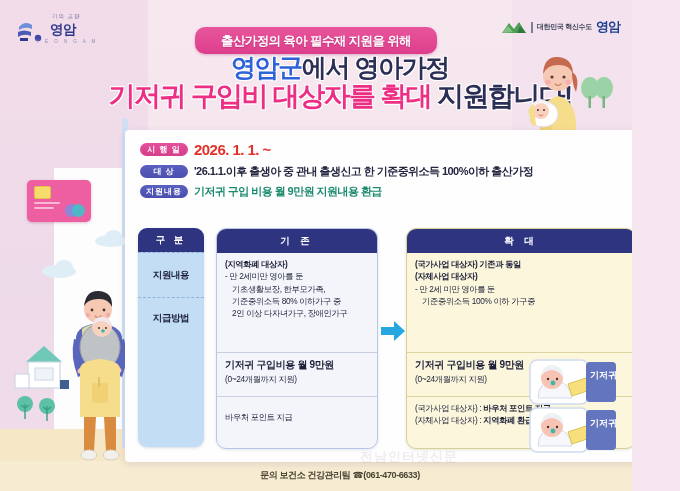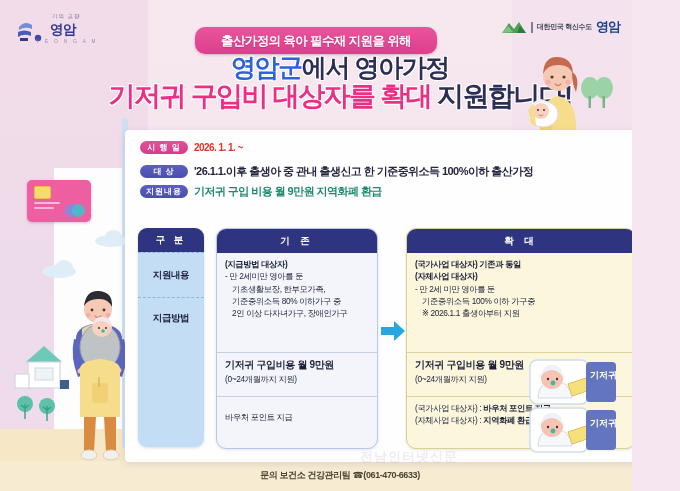--- a/index.html
+++ b/index.html
@@ -56,21 +56,21 @@
     background:#fefefe;border-radius:4px;box-shadow:0 2px 7px rgba(120,90,130,.16);}
 
   
   .inforow{position:absolute;display:flex;align-items:center;gap:6px;}
   .badge{border-radius:9px;color:#fff;font-size:8px;font-weight:bold;
     display:flex;align-items:center;justify-content:center;
     width:48px;height:13px;letter-spacing:1px;}
   .badge.pink{background:linear-gradient(180deg,#e4509a 0%,#d63d8a 100%);}
   .badge.blue{background:linear-gradient(180deg,#5b5fc0 0%,#4a4eae 100%);}
   .itxt{font-size:11px;font-weight:bold;color:#1f2340;letter-spacing:-0.55px;white-space:nowrap;}
-  .itxt.red{color:#e2322b;font-size:10px;}
+  .itxt.red{color:#e2322b;font-size:15px;}
   .itxt.green{color:#1a8a6d;}
   .itxt.norm{font-weight:bold;color:#23263f;}
 
   
   .tbl{position:absolute;left:138px;top:228px;width:500px;height:225px;}
 
   .col-gubun{position:absolute;left:0;top:0;width:66px;height:219px;
     background:#c3ddf5;border-radius:9px;box-shadow:0 1px 3px rgba(90,120,160,.25);overflow:hidden;}
   .col-gubun .hd{height:24px;background:#2f3480;color:#fff;font-size:9.5px;font-weight:bold;
     display:flex;align-items:center;justify-content:center;letter-spacing:3px;}
@@ -260,35 +260,35 @@
   <div class="inforow" style="left:140px;top:141px;">
     <div class="badge pink">시 행 일</div>
     <div class="itxt red">2026. 1. 1. ~</div>
   </div>
   <div class="inforow" style="left:140px;top:164px;">
     <div class="badge blue">대    상</div>
     <div class="itxt norm">'26.1.1.이후 출생아 중 관내 출생신고 한 기준중위소득 100%이하 출산가정</div>
   </div>
   <div class="inforow" style="left:140px;top:184px;">
     <div class="badge blue">지원내용</div>
-    <div class="itxt green">기저귀 구입 비용 월 9만원 지역화폐 환급</div>
+    <div class="itxt green">기저귀 구입 비용 월 9만원 지원내용 환급</div>
   </div>
 
   <div class="tbl">
 
     <div class="col-gubun">
       <div class="hd">구 분</div>
       <div class="g-cell r2">지원내용</div>
       <div class="g-cell r3">지급방법</div>
     </div>
 
     <div class="col-old">
       <div class="hd">기 존</div>
       <div class="cell c1">
-        <span class="ttl">(지급방법 대상자)</span>
+        <span class="ttl">(지역화폐 대상자)</span>
         <span>- 만 2세미만 영아를 둔</span>
         <span class="ind">기초생활보장, 한부모가족,</span>
         <span class="ind">기준중위소득 80% 이하가구 중</span>
         <span class="ind">2인 이상 다자녀가구, 장애인가구</span>
       </div>
       <div class="cell c2">
         <span class="big">기저귀 구입비용 월 9만원</span><br>
         <span>(0~24개월까지 지원)</span>
       </div>
       <div class="cell c3">
@@ -300,21 +300,20 @@
       <path d="M0 7 L13 7 L13 1 L24 11 L13 21 L13 15 L0 15 Z" fill="#27a7e0"></path>
     </svg>
 
     <div class="col-new">
       <div class="hd">확 대</div>
       <div class="cell c1">
         <span class="ttl">(국가사업 대상자) 기존과 동일</span>
         <span class="ttl">(자체사업 대상자)</span>
         <span>- 만 2세 미만 영아를 둔</span>
         <span class="ind">기준중위소득 100% 이하 가구중</span>
-        <span class="ind">※ 2026.1.1 출생아부터 지원</span>
       </div>
       <div class="cell c2">
         <span class="big">기저귀 구입비용 월 9만원</span><br>
         <span>(0~24개월까지 지원)</span>
       </div>
       <div class="cell c3">
         <div><span>(국가사업 대상자) : </span><b>바우처 포인트 지급</b></div>
         <div><span>(자체사업 대상자) : </span><b>지역화폐 환급</b></div>
       </div>
     </div>

